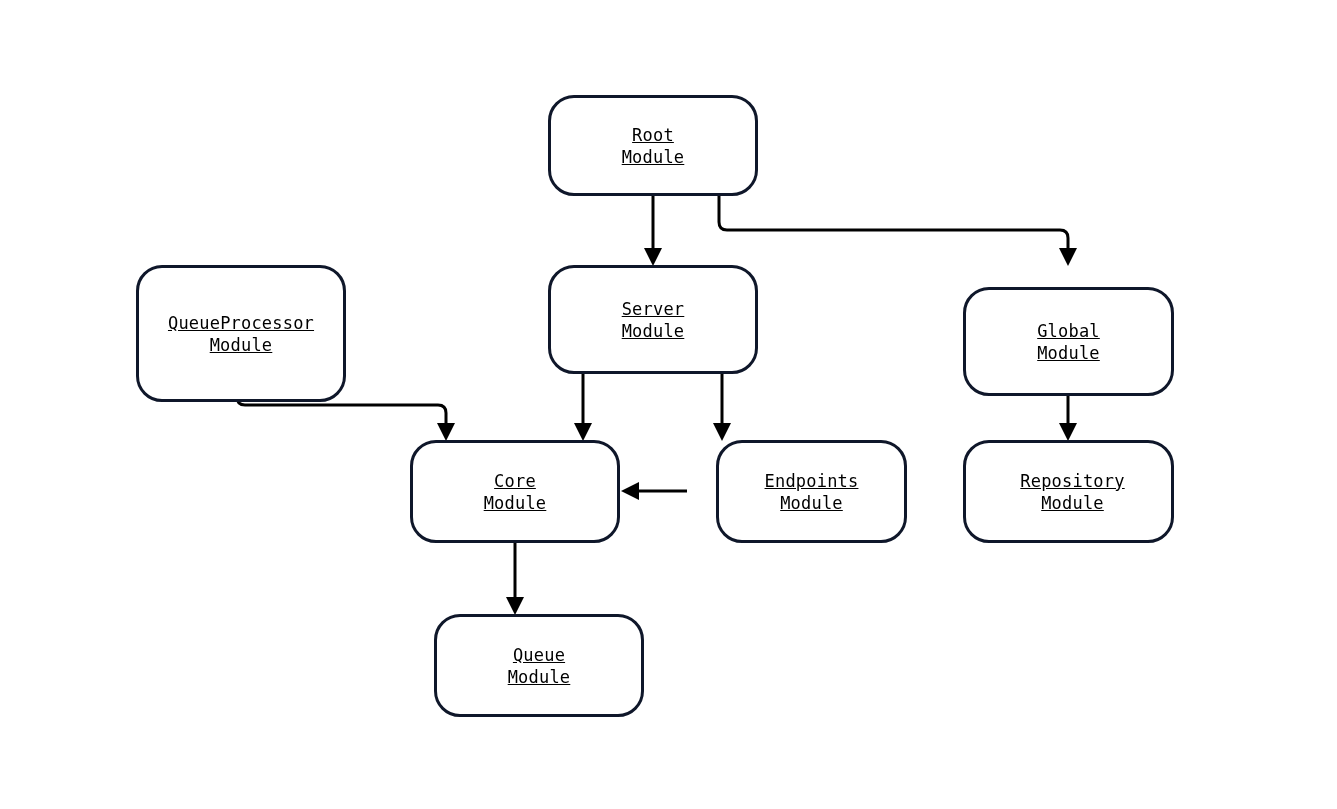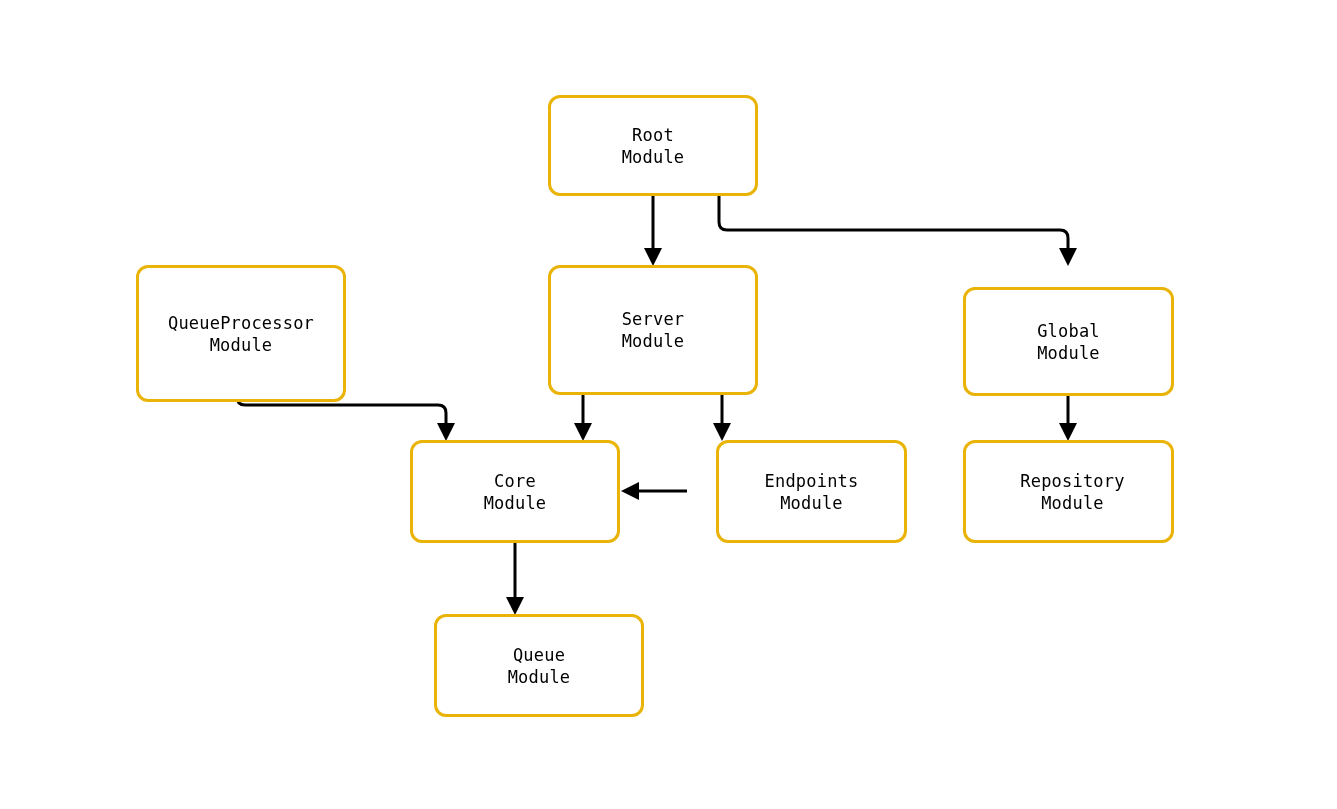--- a/index.html
+++ b/index.html
@@ -24,26 +24,27 @@
     position: absolute;
     left: 0;
     top: 0;
     width: 1337px;
     height: 809px;
   }
   .node {
     position: absolute;
     box-sizing: border-box;
     background: #ffffff;
-    border: 3px solid #eab308;
-    border-radius: 12px;
+    border: 3px solid #0f172a;
+    border-radius: 26px;
     display: flex;
     align-items: center;
     justify-content: center;
     z-index: 2;
+    text-decoration: underline;
   }
   .node-label {
     font-family: "DejaVu Sans Mono", "Liberation Mono", monospace;
     font-size: 17px;
     line-height: 22px;
     color: #000000;
     text-align: center;
     white-space: pre;
     letter-spacing: 0.2px;
     font-weight: 500;
@@ -108,21 +109,21 @@
   <div class="node" style="left:548px; top:95px; width:210px; height:101px;">
     <span class="node-label">Root
 Module</span>
   </div>
 
   <div class="node" style="left:136px; top:265px; width:210px; height:137px;">
     <span class="node-label">QueueProcessor
 Module</span>
   </div>
 
-  <div class="node" style="left:548px; top:265px; width:210px; height:130px;">
+  <div class="node" style="left:548px; top:265px; width:210px; height:109px;">
     <span class="node-label">Server
 Module</span>
   </div>
 
   <div class="node" style="left:963px; top:265px; width:211px; height:109px;margin-top:22px;">
     <span class="node-label">Global
 Module</span>
   </div>
 
   <div class="node" style="left:410px; top:440px; width:210px; height:103px;justify-content:center;">

